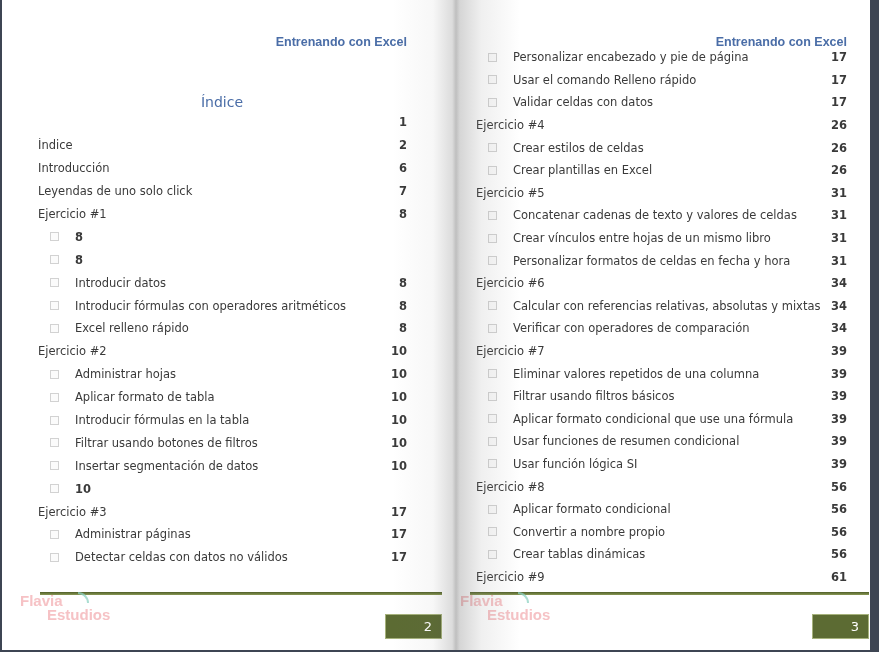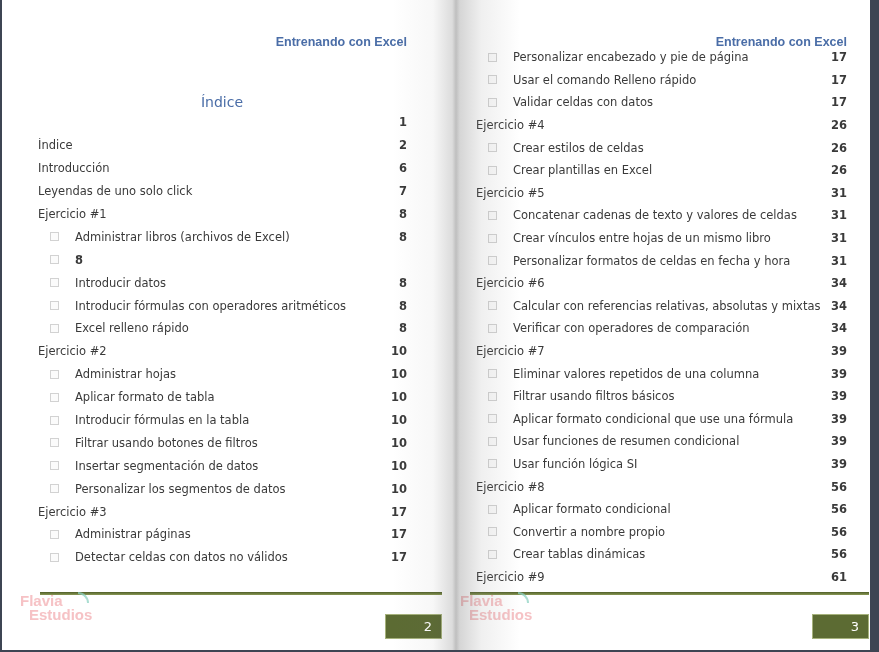--- a/index.html
+++ b/index.html
@@ -32,21 +32,21 @@
   .toc-row .cb{flex:none;width:7px;height:7px;border:1px solid #d2d2d2;background:#fbfbfb;
                margin-right:16px;}
 
   .footer-line{position:absolute;height:3px;top:592px;
                background:linear-gradient(#4f5d28,#8a9a55);}
   .page-left .footer-line{left:38px;right:0;}
   .page-right .footer-line{left:28px;right:0;}
 
   .logo{position:absolute;left:18px;top:594px;font-family:"Liberation Sans",sans-serif;
         font-weight:bold;color:#f6c2c5;line-height:13px;font-size:15px;}
-  .logo .l2{margin-left:9px;display:block;margin-top:1px;}
+  .logo .l2{margin-left:27px;display:block;margin-top:1px;}
   .logo .arc{position:absolute;left:58px;top:-2px;width:9px;height:9px;
              border:2px solid #8fd3c3;border-left:none;border-bottom:none;
              border-radius:0 11px 0 0;opacity:.75;}
 
   .page-num-box{position:absolute;right:0;top:614px;width:57px;height:25px;
                 background:#5c6b33;border:1px solid #a6b27c;color:#fff;
                 display:flex;align-items:center;justify-content:flex-end;
                 padding-right:9px;box-sizing:border-box;font-size:13px;}
 
   .spine{position:absolute;left:392px;top:0;width:128px;height:100%;pointer-events:none;
@@ -83,21 +83,20 @@
         <div class="toc-row">
           <span class="label">Leyendas de uno solo click</span>
           <span class="pg">7</span>
         </div>
         <div class="toc-row">
           <span class="label">Ejercicio #1</span>
           <span class="pg">8</span>
         </div>
         <div class="toc-row level1">
           <span class="cb"></span>
-          <span class="label">Administrar libros (archivos de Excel)</span>
           <span class="pg">8</span>
         </div>
         <div class="toc-row level1">
           <span class="cb"></span>
           <span class="pg">8</span>
         </div>
         <div class="toc-row level1">
           <span class="cb"></span>
           <span class="label">Introducir datos</span>
           <span class="pg">8</span>
@@ -136,21 +135,20 @@
           <span class="label">Filtrar usando botones de filtros</span>
           <span class="pg">10</span>
         </div>
         <div class="toc-row level1">
           <span class="cb"></span>
           <span class="label">Insertar segmentación de datos</span>
           <span class="pg">10</span>
         </div>
         <div class="toc-row level1">
           <span class="cb"></span>
-          <span class="label">Personalizar los segmentos de datos</span>
           <span class="pg">10</span>
         </div>
         <div class="toc-row">
           <span class="label">Ejercicio #3</span>
           <span class="pg">17</span>
         </div>
         <div class="toc-row level1">
           <span class="cb"></span>
           <span class="label">Administrar páginas</span>
           <span class="pg">17</span>

